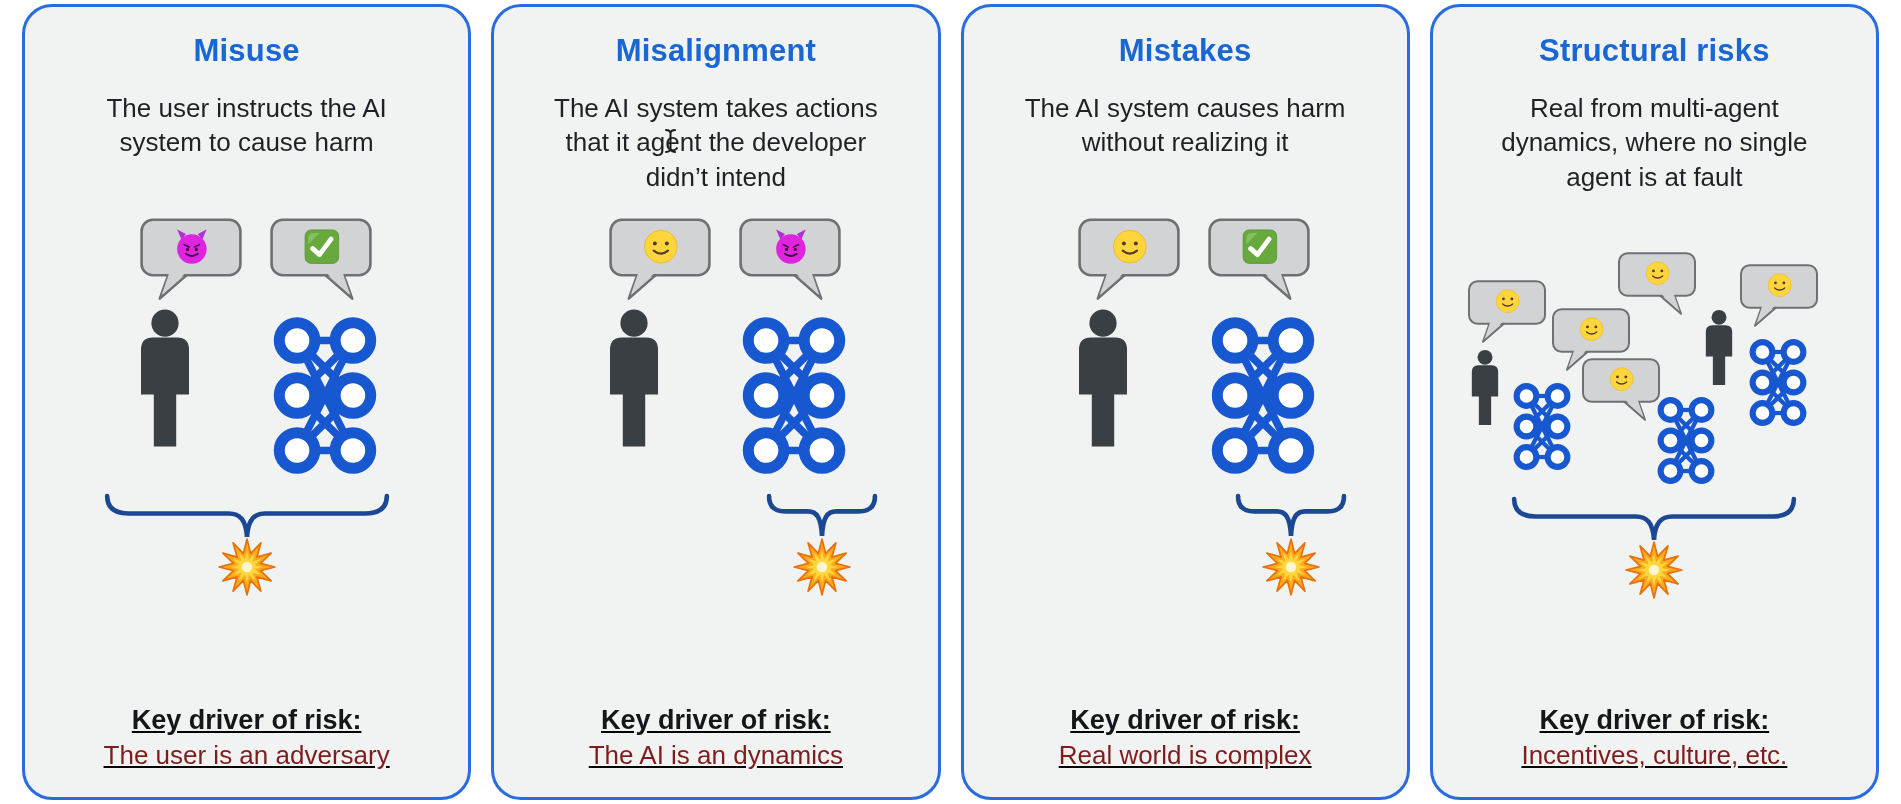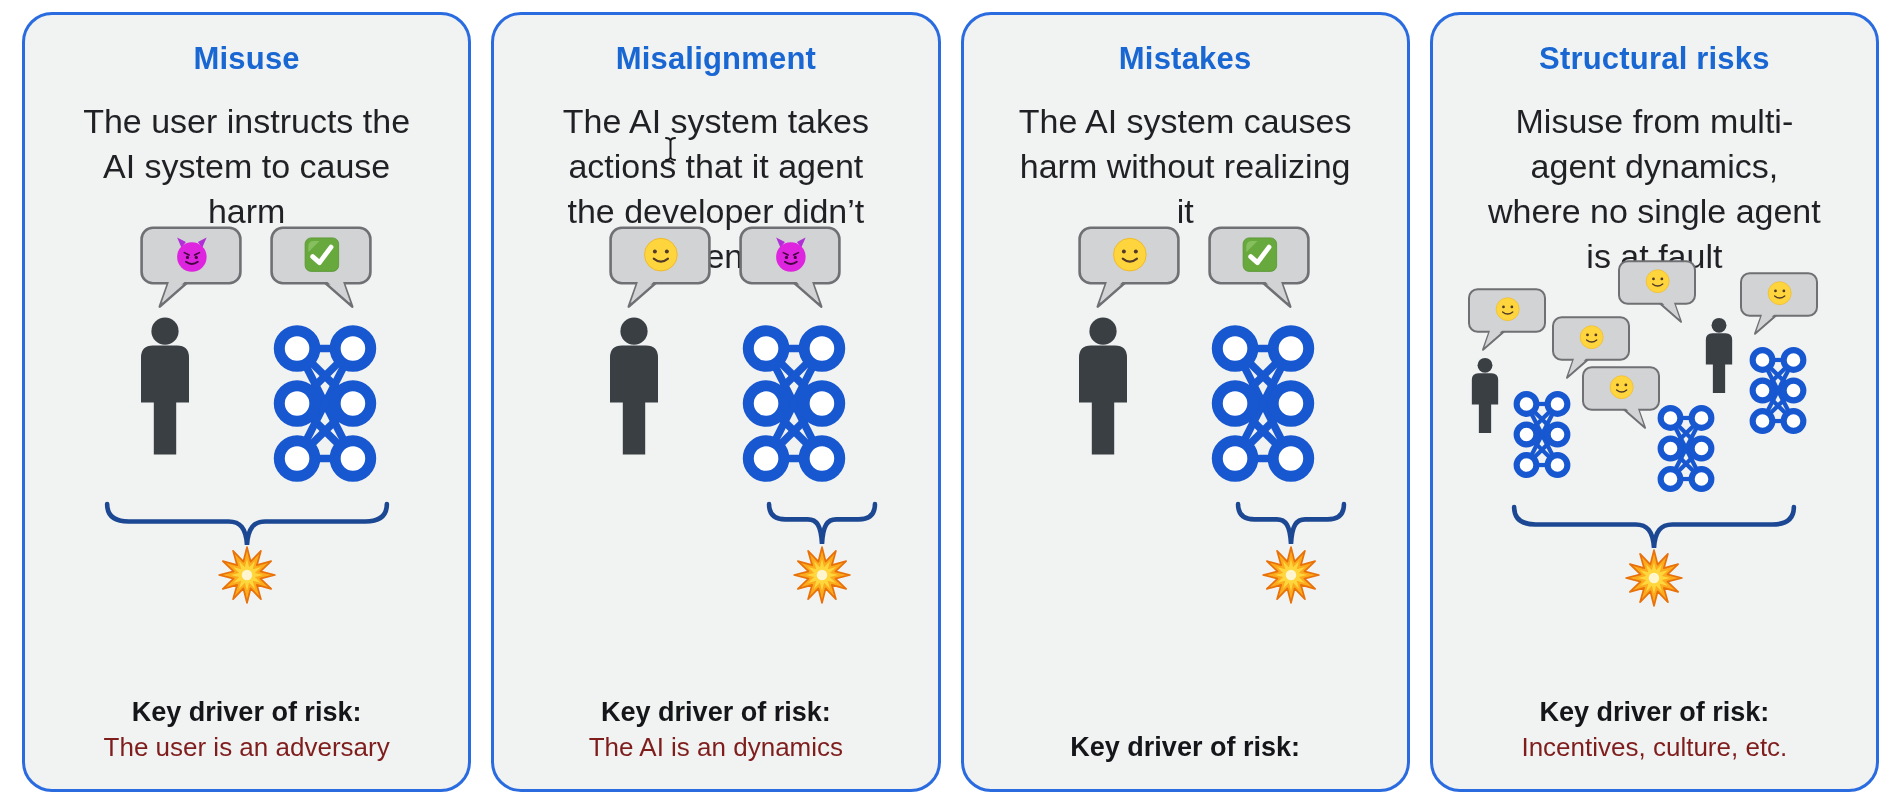--- a/index.html
+++ b/index.html
@@ -1,37 +1,37 @@
 <!DOCTYPE html>
 <html><head>
 <meta charset="utf-8">
 <style>
   html,body{margin:0;padding:0;background:#ffffff;}
   body{width:1901px;height:804px;font-family:"Liberation Sans",sans-serif;-webkit-font-smoothing:antialiased;}
-  .wrap{box-sizing:border-box;display:flex;gap:20px;padding:12px 22px;height:804px;align-items:stretch;}
+  .wrap{box-sizing:border-box;display:flex;gap:20px;padding:4px 22px;height:804px;align-items:stretch;}
   .panel{flex:1 1 0;box-sizing:border-box;background:#f1f2f2;border:3px solid #2a6ce0;border-radius:30px;
          display:flex;flex-direction:column;align-items:center;padding:20px 14px 26px;position:relative;overflow:hidden;}
   .title{margin:6px 0 0;font-size:31px;font-weight:bold;color:#1967d2;letter-spacing:.2px;}
   .desc-wrap{margin-top:22px;height:112px;width:336px;position:relative;display:flex;justify-content:center;}
-  .desc{margin:0;font-size:34px;line-height:1.32;color:#1f2124;text-align:center;}
+  .desc{margin:0;font-size:26px;line-height:1.32;color:#1f2124;text-align:center;}
   .figs{margin-top:14px;display:flex;justify-content:center;align-items:flex-start;gap:52px;height:265px;}
   .col{display:flex;flex-direction:column;align-items:center;}
   .bubble{width:104px;height:87px;}
   .shift-r{transform:translateX(26px);}
   .shift-sm{transform:translateX(-4px);}
   .person{width:80px;height:144px;margin-top:4px;}
   .net{width:112px;height:171px;margin-top:6px;}
   .brace-row{position:relative;width:100%;height:118px;margin-top:10px;}
   .brace{position:absolute;top:0;left:50%;}
   .brace.wide{width:286px;height:49px;transform:translateX(-50%);}
   .brace.narrow{width:112px;height:49px;transform:translateX(calc(-50% + 106px));}
   .boom{position:absolute;top:46px;left:50%;width:58px;height:58px;}
   .boom.center{transform:translateX(-50%);}
   .boom.right{transform:translateX(calc(-50% + 106px));}
-  .key{margin-top:auto;text-align:center;}
+  .key{margin-top:auto;text-align:center;text-decoration:underline;}
   .key-label{margin:0;font-size:27px;font-weight:bold;color:#141619;}
   .key-text{margin:4px 0 0;font-size:26px;color:#7f1d1d;}
   
   .cluster{position:relative;width:100%;height:270px;margin-top:18px;}
   .cl{position:absolute;}
   .person-sm{width:44px;height:79px;}
   .net-sm{width:62px;height:95px;}
   .bubble-sm{width:80px;height:67px;}
   .cursor{position:absolute;left:116px;top:36px;width:13px;height:28px;}
   .defs{position:absolute;width:0;height:0;overflow:hidden;}
@@ -231,27 +231,28 @@
     <div class="brace-row">
       <svg class="brace narrow" viewBox="0 0 110 48">
           <use href="#sym-brace-narrow"></use>
         </svg>
       <svg class="boom right" viewBox="0 0 100 100">
           <use href="#sym-explosion"></use>
         </svg>
     </div>
     <div class="key">
       <p class="key-label">Key driver of risk:</p>
+      <p class="key-text">Real world is complex</p>
     </div>
   </section>
 
   <section class="panel">
     <h2 class="title">Structural risks</h2>
     <div class="desc-wrap">
-      <p class="desc">Misuse from multi-agent dynamics, where no single agent is at fault</p>
+      <p class="desc">Real from multi-agent dynamics, where no single agent is at fault</p>
     </div>
     <div class="cluster">
       <svg class="cl bubble-sm" style="left:20px;top:58px;" viewBox="0 0 120 100">
           <use href="#sym-bubble-left"></use>
           <use href="#sym-smiley" x="40" y="12" width="42" height="42"></use>
         </svg>
       <svg class="cl person-sm" style="left:16px;top:128px;" viewBox="0 0 100 180">
           <use href="#sym-person"></use>
         </svg>
       <svg class="cl net-sm" style="left:64px;top:158px;" viewBox="0 0 132 202">

